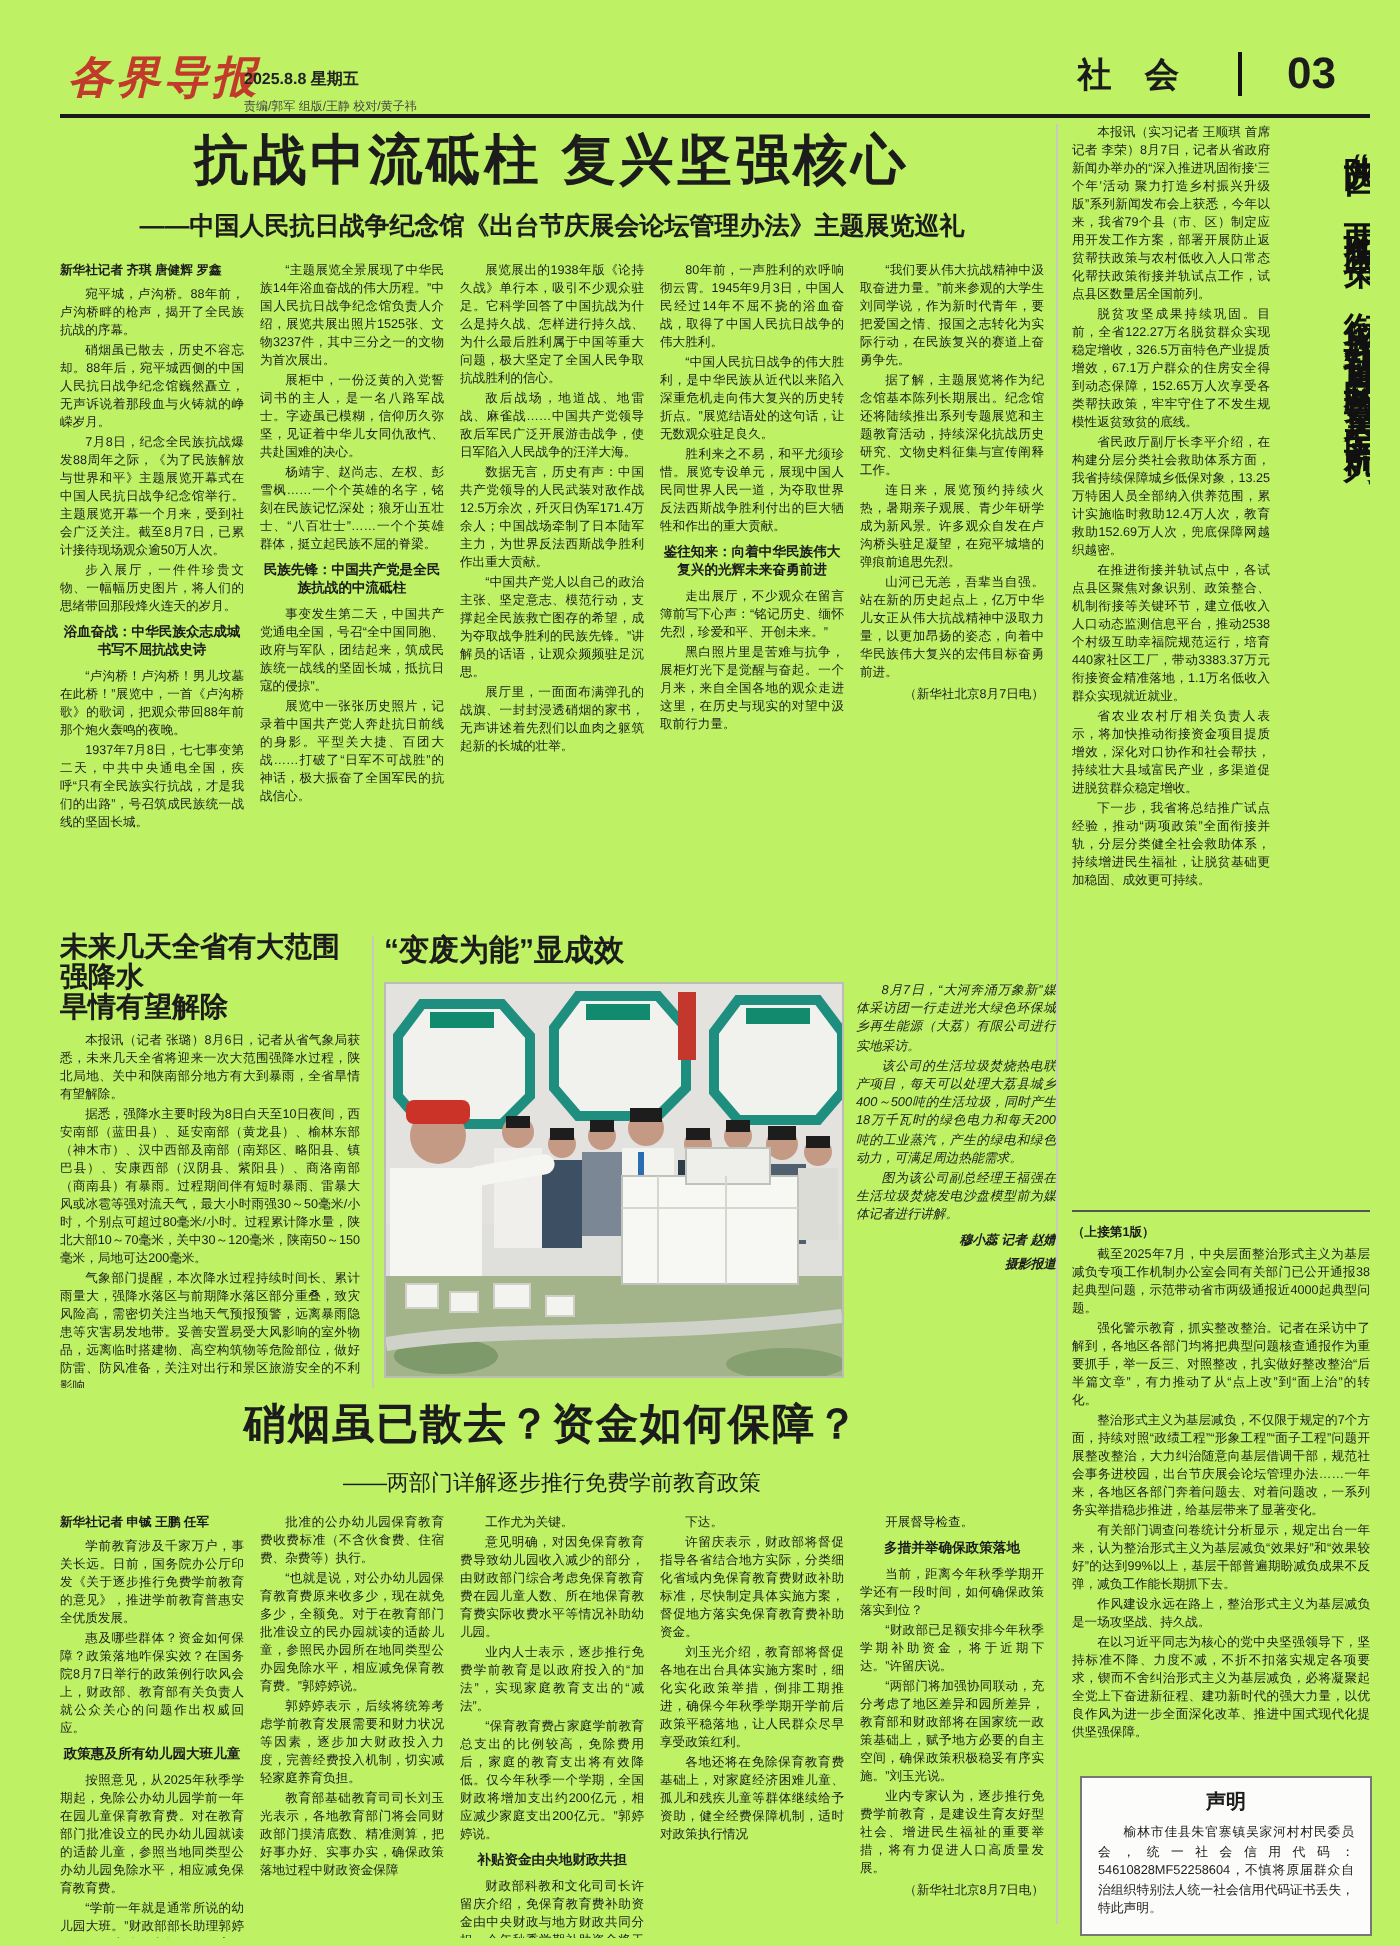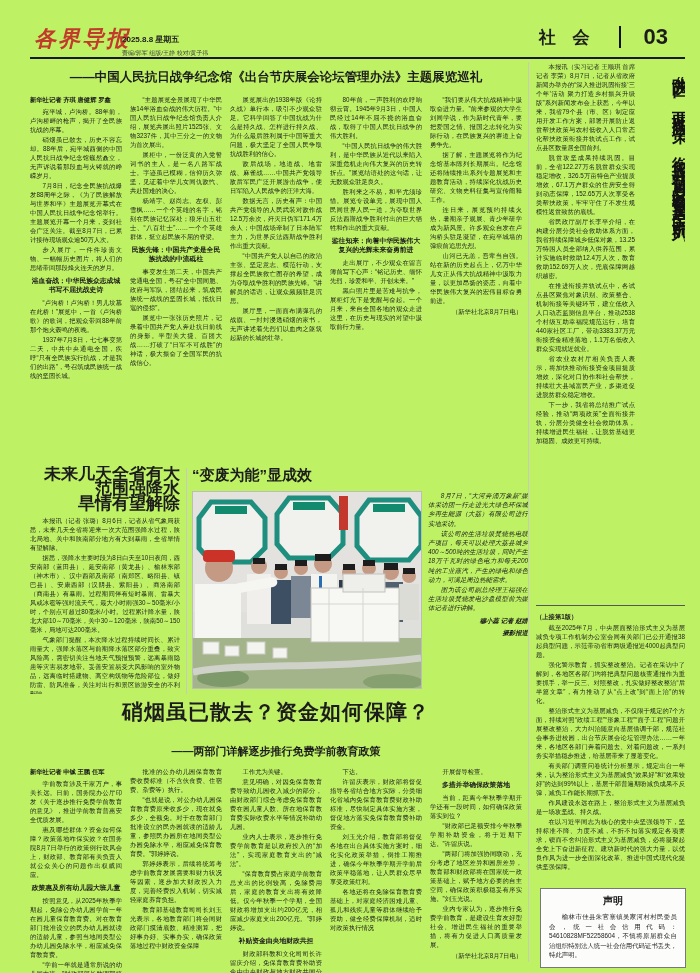--- a/index.html
+++ b/index.html
@@ -24,35 +24,35 @@
   .marker{font-weight:bold;text-indent:0;margin:0 0 2px 0;}
   
   .lead{position:absolute;left:30px;top:62px;width:492px;}
   .lead-headline{text-align:center;font-size:27px;font-weight:bold;letter-spacing:2px;}
   .lead-subtitle{text-align:center;font-size:12.5px;font-weight:bold;margin-top:7px;}
   .lead-cols{display:flex;gap:8px;margin-top:9px;height:336px;}
   .col{flex:1;overflow:hidden;font-size:6.3px;line-height:9px;}
   .lead-cols .subhead{font-size:6.8px;}
   
   .weather{position:absolute;left:30px;top:466px;width:150px;height:228px;overflow:hidden;}
-  .weather-headline{font-size:17px;font-weight:bold;text-align:right;line-height:15px;margin-bottom:5px;}
+  .weather-headline{font-size:14px;font-weight:bold;text-align:left;line-height:15px;margin-bottom:5px;}
   .weather-body{font-size:6.3px;line-height:9px;}
   .vdiv-photo{position:absolute;left:186px;top:468px;width:1px;height:226px;background:#c9c9c4;}
   .vdiv-main{position:absolute;left:528px;top:62px;width:1px;height:900px;background:#c9c9c4;}
   
   .photo-feature{position:absolute;left:192px;top:466px;width:336px;height:232px;}
   .pf-title{text-align:left;font-size:15px;font-weight:bold;margin-bottom:6px;}
   .pf-body{display:flex;gap:6px;}
   .photo{width:228px;height:196px;border:1px solid #bdbdb8;background:#dfdfdb;flex:none;}
   .caption{flex:1;font-size:6.4px;line-height:9.2px;font-style:italic;overflow:hidden;}
   .credit{font-weight:bold;text-align:right;margin-top:3px;font-style:italic;}
   
   .policy{position:absolute;left:30px;top:698px;width:492px;}
   .policy-headline{text-align:center;font-size:21px;font-weight:bold;letter-spacing:1px;}
-  .policy-subtitle{text-align:center;font-size:11px;font-weight:bold;margin-top:18px;}
+  .policy-subtitle{text-align:center;font-size:11px;font-weight:normal;margin-top:8px;}
   .policy-cols{display:flex;gap:8px;margin-top:8px;height:212px;}
   .policy-cols .subhead{font-size:6.8px;}
   
   .sidebar{position:absolute;left:536px;top:62px;width:149px;}
   .shaanxi{position:relative;width:149px;height:540px;overflow:hidden;font-size:6.3px;line-height:9px;}
   .vh-float{float:right;width:50px;height:510px;}
   .vertical-headline{position:absolute;top:2px;right:0;height:512px;writing-mode:vertical-rl;
         text-orientation:upright;font-size:17px;font-weight:bold;letter-spacing:5px;color:#111;}
   .sb-rule{position:absolute;left:536px;top:605px;width:149px;height:1px;background:#555;}
   .continued{position:absolute;left:536px;top:612px;width:149px;height:258px;overflow:hidden;
@@ -74,20 +74,21 @@
   </div>
   <div class="section-block">
     <div class="section-name">社 会</div>
     <div class="section-bar"></div>
     <div class="page-no">03</div>
   </div>
   <div class="header-rule"></div>
   <div class="vdiv-main"></div>
 
   <div class="lead">
+    <div class="lead-headline">抗战中流砥柱  复兴坚强核心</div>
     <div class="lead-subtitle">——中国人民抗日战争纪念馆《出台节庆展会论坛管理办法》主题展览巡礼</div>
     <div class="lead-cols">
       <div class="col">
           <div class="byline">新华社记者 齐琪 唐健辉 罗鑫</div>
           <div class="para">宛平城，卢沟桥。88年前，卢沟桥畔的枪声，揭开了全民族抗战的序幕。</div>
           <div class="para">硝烟虽已散去，历史不容忘却。88年后，宛平城西侧的中国人民抗日战争纪念馆巍然矗立，无声诉说着那段血与火铸就的峥嵘岁月。</div>
           <div class="para">7月8日，纪念全民族抗战爆发88周年之际，《为了民族解放与世界和平》主题展览开幕式在中国人民抗日战争纪念馆举行。主题展览开幕一个月来，受到社会广泛关注。截至8月7日，已累计接待现场观众逾50万人次。</div>
           <div class="para">步入展厅，一件件珍贵文物、一幅幅历史图片，将人们的思绪带回那段烽火连天的岁月。</div>
           <div class="subhead">浴血奋战：中华民族众志成城书写不屈抗战史诗</div>
           <div class="para">“卢沟桥！卢沟桥！男儿坟墓在此桥！”展览中，一首《卢沟桥歌》的歌词，把观众带回88年前那个炮火轰鸣的夜晚。</div>

